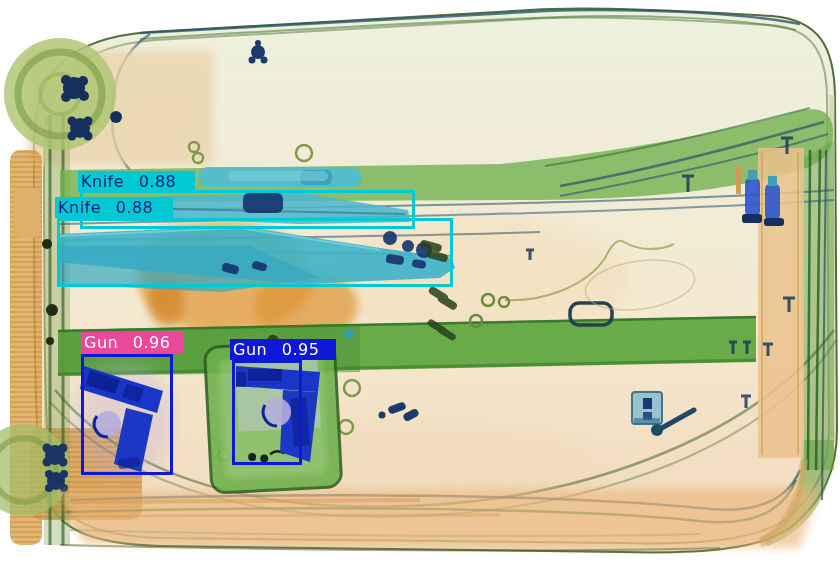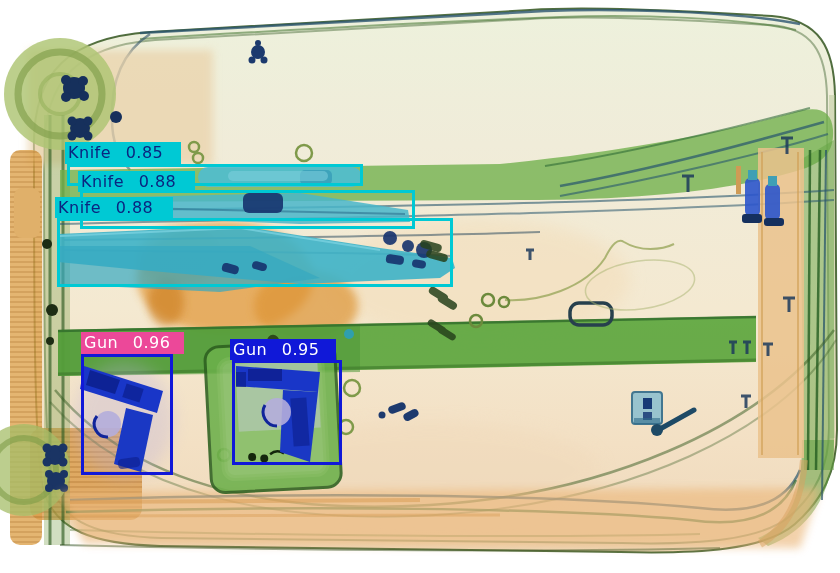--- a/index.html
+++ b/index.html
@@ -262,29 +262,26 @@
     <polygon points="236,366 320,372 318,392 236,386" fill="#1936c8"></polygon>
     <rect x="248" y="369" width="34" height="12" fill="#0c1e8c" opacity="0.8"></rect>
     <rect x="236" y="372" width="10" height="15" fill="#0c1e8c" opacity="0.7"></rect>
     <polygon points="283,390 318,392 310,462 280,452" fill="#1a38c4"></polygon>
     <rect x="292" y="398" width="16" height="48" fill="#0c1e8c" opacity="0.6" transform="rotate(-4 300 422)"></rect>
     <circle cx="277" cy="412" r="14" fill="#b4addc" opacity="0.9"></circle>
     <path d="M265,405 A14,14 0 0 0 277,426" fill="none" stroke="#10249a" stroke-width="3"></path>
   </g>
 </svg>
 
-<div class="det" style="left: 67px; top: 164px; width: 296px; height: 22px; border-color: rgb(0, 201, 212);">
-  <div class="det-label" style="left: -5px; top: -25px; width: 113px; height: 22px; line-height: 22px; background: rgb(0, 201, 212); color: rgb(10, 37, 128);">Knife 0.85</div>
-</div>
 <div class="det" style="left: 80px; top: 190px; width: 335px; height: 39px; border-color: rgb(0, 201, 212);">
   <div class="det-label" style="left: -5px; top: -22px; width: 114px; height: 21px; line-height: 21px; background: rgb(0, 201, 212); color: rgb(10, 37, 128);">Knife 0.88</div>
 </div>
 <div class="det" style="left: 57px; top: 218px; width: 396px; height: 69px; border-color: rgb(0, 201, 212);">
   <div class="det-label" style="left: -5px; top: -24px; width: 115px; height: 21px; line-height: 21px; background: rgb(0, 201, 212); color: rgb(10, 37, 128);">Knife 0.88</div>
 </div>
 <div class="det" style="left: 81px; top: 354px; width: 92px; height: 121px; border-color: rgb(16, 24, 216);">
   <div class="det-label" style="left: -3px; top: -25px; width: 100px; height: 22px; line-height: 22px; background: #ec4899; color: rgb(255, 255, 255);">Gun 0.96</div>
 </div>
-<div class="det" style="left: 232px; top: 360px; width: 110px; height: 105px; border-color: rgb(16, 24, 216);">
+<div class="det" style="left: 232px; top: 360px; width: 70px; height: 105px; border-color: rgb(16, 24, 216);">
   <div class="det-label" style="left: -5px; top: -24px; width: 103px; height: 21px; line-height: 21px; background: rgb(16, 24, 216); color: rgb(255, 255, 255);">Gun 0.95</div>
 </div>
 
 </div>
 
 </body></html>

